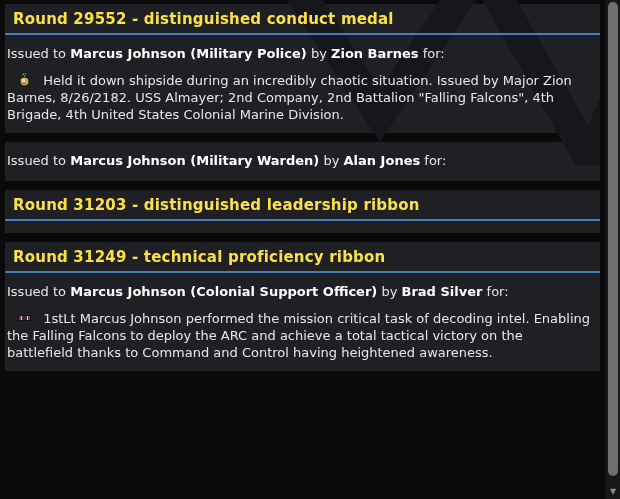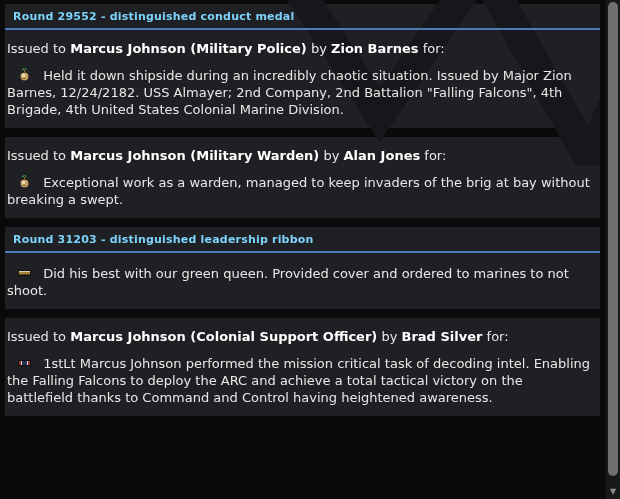--- a/index.html
+++ b/index.html
@@ -14,21 +14,21 @@
     padding:4px 0 0 5px;
     box-sizing:border-box;
   }
   .panel{
     background:#1e2023;
     margin:0 0 9px 0;
     position:relative;
   }
   .panel-inner{position:relative;z-index:2;}
   .award-header{
-    font-size:11px;font-weight:bold;color:#7dd3fc;
+    font-size:15px;font-weight:bold;color:#fde047;
     padding:6px 8px 5px 8px;
     border-bottom:2px solid #4a7cba;
     letter-spacing:0.2px;
   }
   .award-body{
     padding:2px 8px 10px 2px;
     font-size:13px;color:#e8e8e8;line-height:17px;
   }
   .issued-line{margin:8px 0 2px 0;}
   .issued-line b{color:#ffffff;}
@@ -89,76 +89,51 @@
             <rect x="4" y="1" width="2" height="1" fill="#3c9a33"></rect>
             <rect x="7" y="1" width="2" height="1" fill="#2a6e24"></rect>
             <rect x="6" y="2" width="1" height="2" fill="#8a6b3a"></rect>
             <circle cx="6.5" cy="8.5" r="4.5" fill="#5a4a2e"></circle>
             <circle cx="6.5" cy="8.5" r="3.6" fill="#c8a165"></circle>
             <circle cx="5.5" cy="7.5" r="1.7" fill="#e9dcb2"></circle>
             <rect x="4" y="10" width="4" height="1" fill="#8a6b3a"></rect>
           </svg>
           
           
-          <span>Held it down shipside during an incredibly chaotic situation. Issued by Major Zion Barnes, 12/24/2182. USS Almayer; 2nd Company, 2nd Battalion "Falling Falcons", 4th Brigade, 4th United States Colonial Marine Division.</span>
+          <span>Held it down shipside during an incredibly chaotic situation. Issued by Major Zion Barnes, 8/26/2182. USS Almayer; 2nd Company, 2nd Battalion "Falling Falcons", 4th Brigade, 4th United States Colonial Marine Division.</span>
         </p>
       </div>
     </div>
   </div>
 
   <div class="panel" data-icon="conduct-medal-icon">
     <div class="panel-inner">
       <div class="award-body">
         <div class="issued-line">
           <span>Issued to</span>
           <b>Marcus Johnson (Military Warden)</b>
           <span>by</span>
           <b>Alan Jones</b>
           <span>for:</span>
         </div>
-        <p class="citation">
-          <svg class="medal-ico ico-conduct" width="13" height="14" viewBox="0 0 13 14" shape-rendering="crispEdges" xmlns="http://www.w3.org/2000/svg">
-            <rect x="5" y="0" width="3" height="1" fill="#2f7d2a"></rect>
-            <rect x="4" y="1" width="2" height="1" fill="#3c9a33"></rect>
-            <rect x="7" y="1" width="2" height="1" fill="#2a6e24"></rect>
-            <rect x="6" y="2" width="1" height="2" fill="#8a6b3a"></rect>
-            <circle cx="6.5" cy="8.5" r="4.5" fill="#5a4a2e"></circle>
-            <circle cx="6.5" cy="8.5" r="3.6" fill="#c8a165"></circle>
-            <circle cx="5.5" cy="7.5" r="1.7" fill="#e9dcb2"></circle>
-            <rect x="4" y="10" width="4" height="1" fill="#8a6b3a"></rect>
-          </svg>
-          
-          
-          <span>Exceptional work as a warden, managed to keep invaders of the brig at bay without breaking a swept.</span>
-        </p>
       </div>
     </div>
   </div>
 
   <div class="panel" data-icon="leadership-ribbon-icon">
     <div class="panel-inner">
       <div class="award-header">Round 31203 - distinguished leadership ribbon</div>
       <div class="award-body">
-        <p class="citation">
-          
-          <svg class="medal-ico ico-leader" width="13" height="6" viewBox="0 0 13 6" shape-rendering="crispEdges" xmlns="http://www.w3.org/2000/svg">
-            <rect x="0" y="0" width="13" height="6" fill="#141210"></rect>
-            <rect x="1" y="1" width="11" height="1" fill="#d9ceae"></rect>
-            <rect x="1" y="2" width="11" height="2" fill="#a8853e"></rect>
-            <rect x="1" y="4" width="11" height="1" fill="#5c4a22"></rect>
-          </svg>
-          
-          <span>Did his best with our green queen. Provided cover and ordered to marines to not shoot.</span>
-        </p>
       </div>
     </div>
   </div>
 
   <div class="panel" data-icon="technical-ribbon-icon">
     <div class="panel-inner">
+      <div class="award-header">Round 31249 - technical proficiency ribbon</div>
       <div class="award-body">
         <div class="issued-line">
           <span>Issued to</span>
           <b>Marcus Johnson (Colonial Support Officer)</b>
           <span>by</span>
           <b>Brad Silver</b>
           <span>for:</span>
         </div>
         <p class="citation">
           

